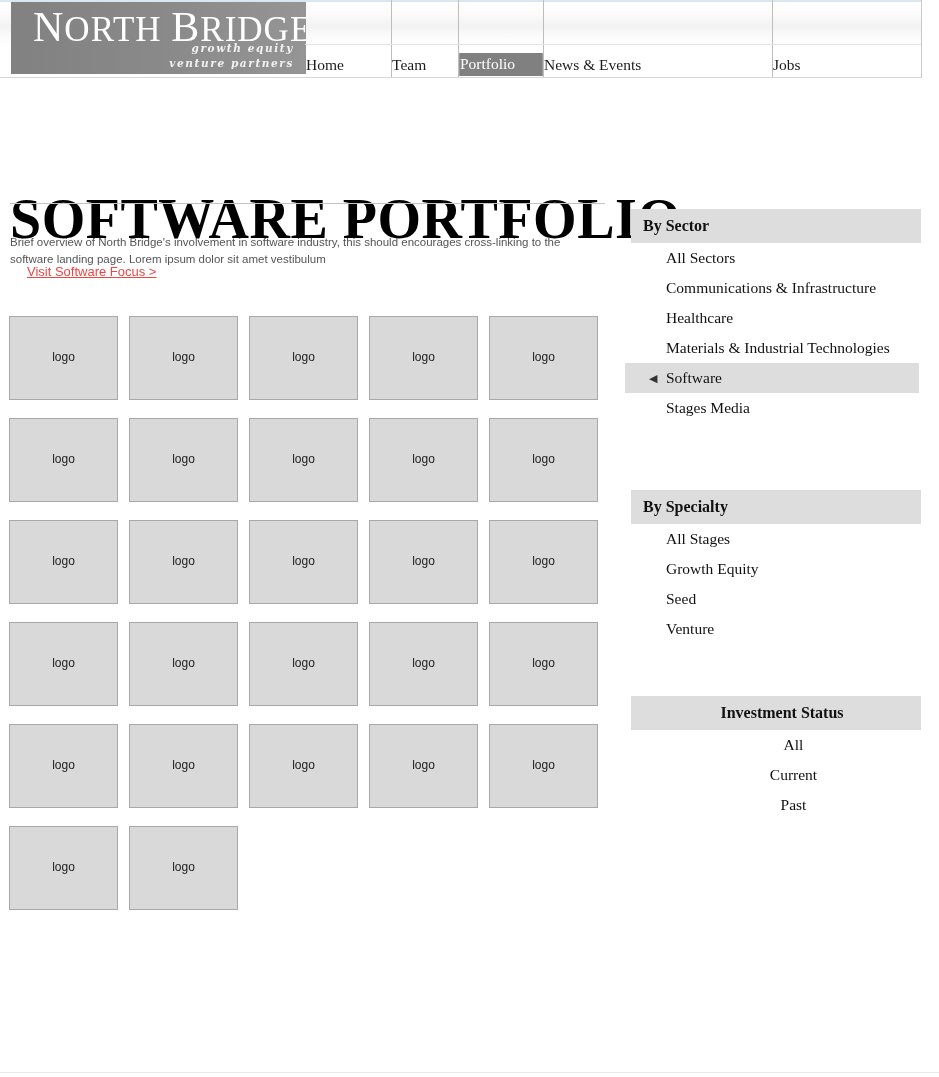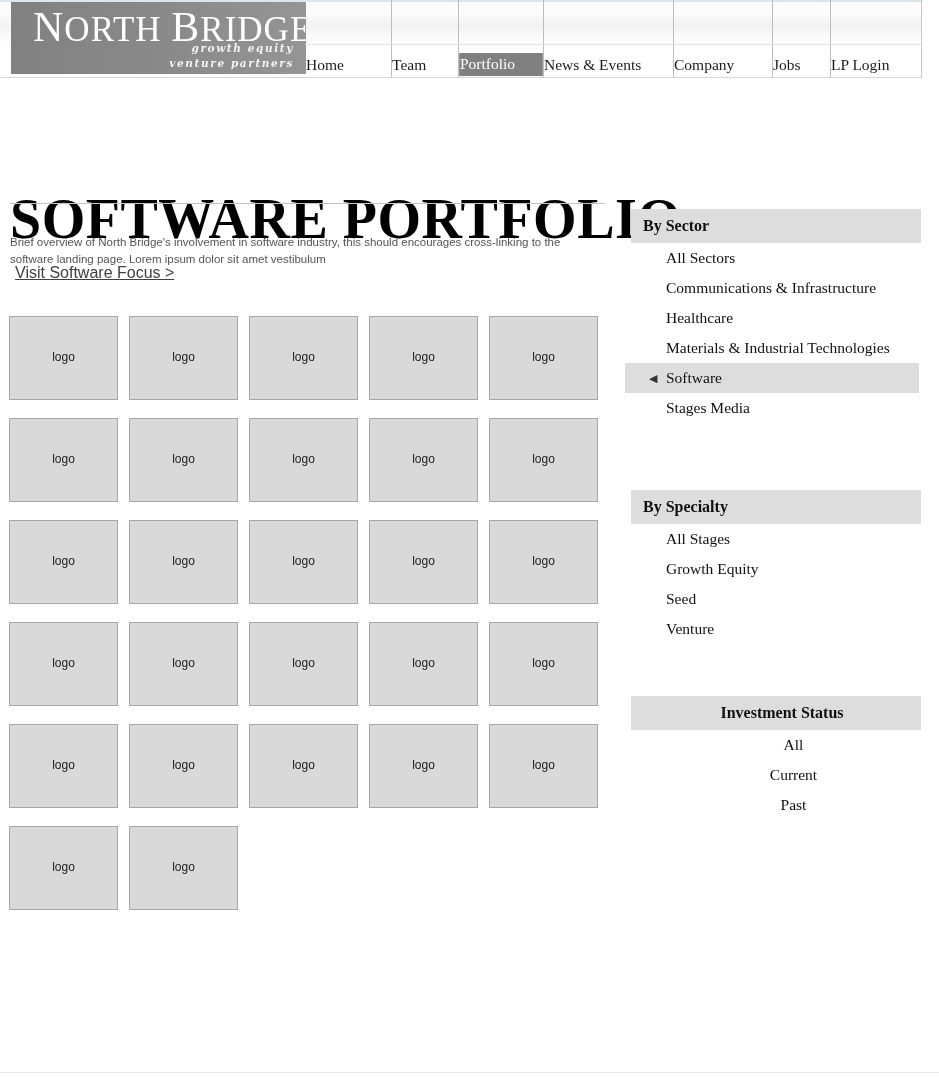--- a/index.html
+++ b/index.html
@@ -145,24 +145,24 @@
     position: absolute;
     left: 10px; top: 144px;
     width: 585px;
     font-family: "Liberation Sans", sans-serif;
     font-size: 11.5px;
     line-height: 17px;
     color: #555555;
   }
   #focus-link {
     position: absolute;
-    left: 15px; top: 186px;
+    left: 27px; top: 186px;
     font-family: "Liberation Sans", sans-serif;
-    font-size: 16px;
-    color: #404040;
+    font-size: 13px;
+    color: #ef4444;
     text-decoration: underline;
     cursor: pointer;
     white-space: nowrap;
   }
 
   
   #logo-grid {
     position: absolute;
     left: 9px; top: 238px;
     width: 600px;
@@ -263,28 +263,22 @@
       </div>
       <div class="nav-item" style="left: 85px; width: 67px;">
         <span class="nav-label">Team</span>
       </div>
       <div class="nav-item active" style="left: 152px; width: 85px;">
         <span class="nav-label">Portfolio</span>
       </div>
       <div class="nav-item" style="left: 237px; width: 130px;">
         <span class="nav-label">News &amp; Events</span>
       </div>
-      <div class="nav-item" style="left: 367px; width: 99px;">
-        <span class="nav-label">Company</span>
-      </div>
       <div class="nav-item" style="left: 466px; width: 58px;">
         <span class="nav-label">Jobs</span>
-      </div>
-      <div class="nav-item" style="left: 524px; width: 92px;">
-        <span class="nav-label">LP Login</span>
       </div>
     </nav>
 </div>
 
 <div id="content">
 
   <h1 id="page-title">SOFTWARE PORTFOLIO</h1>
   <div id="title-rule"></div>
   <p id="page-intro">Brief overview of North Bridge's involvement in software industry, this should encourages cross-linking to the software landing page. Lorem ipsum dolor sit amet vestibulum</p>
   <a id="focus-link">Visit Software Focus &gt;</a>

